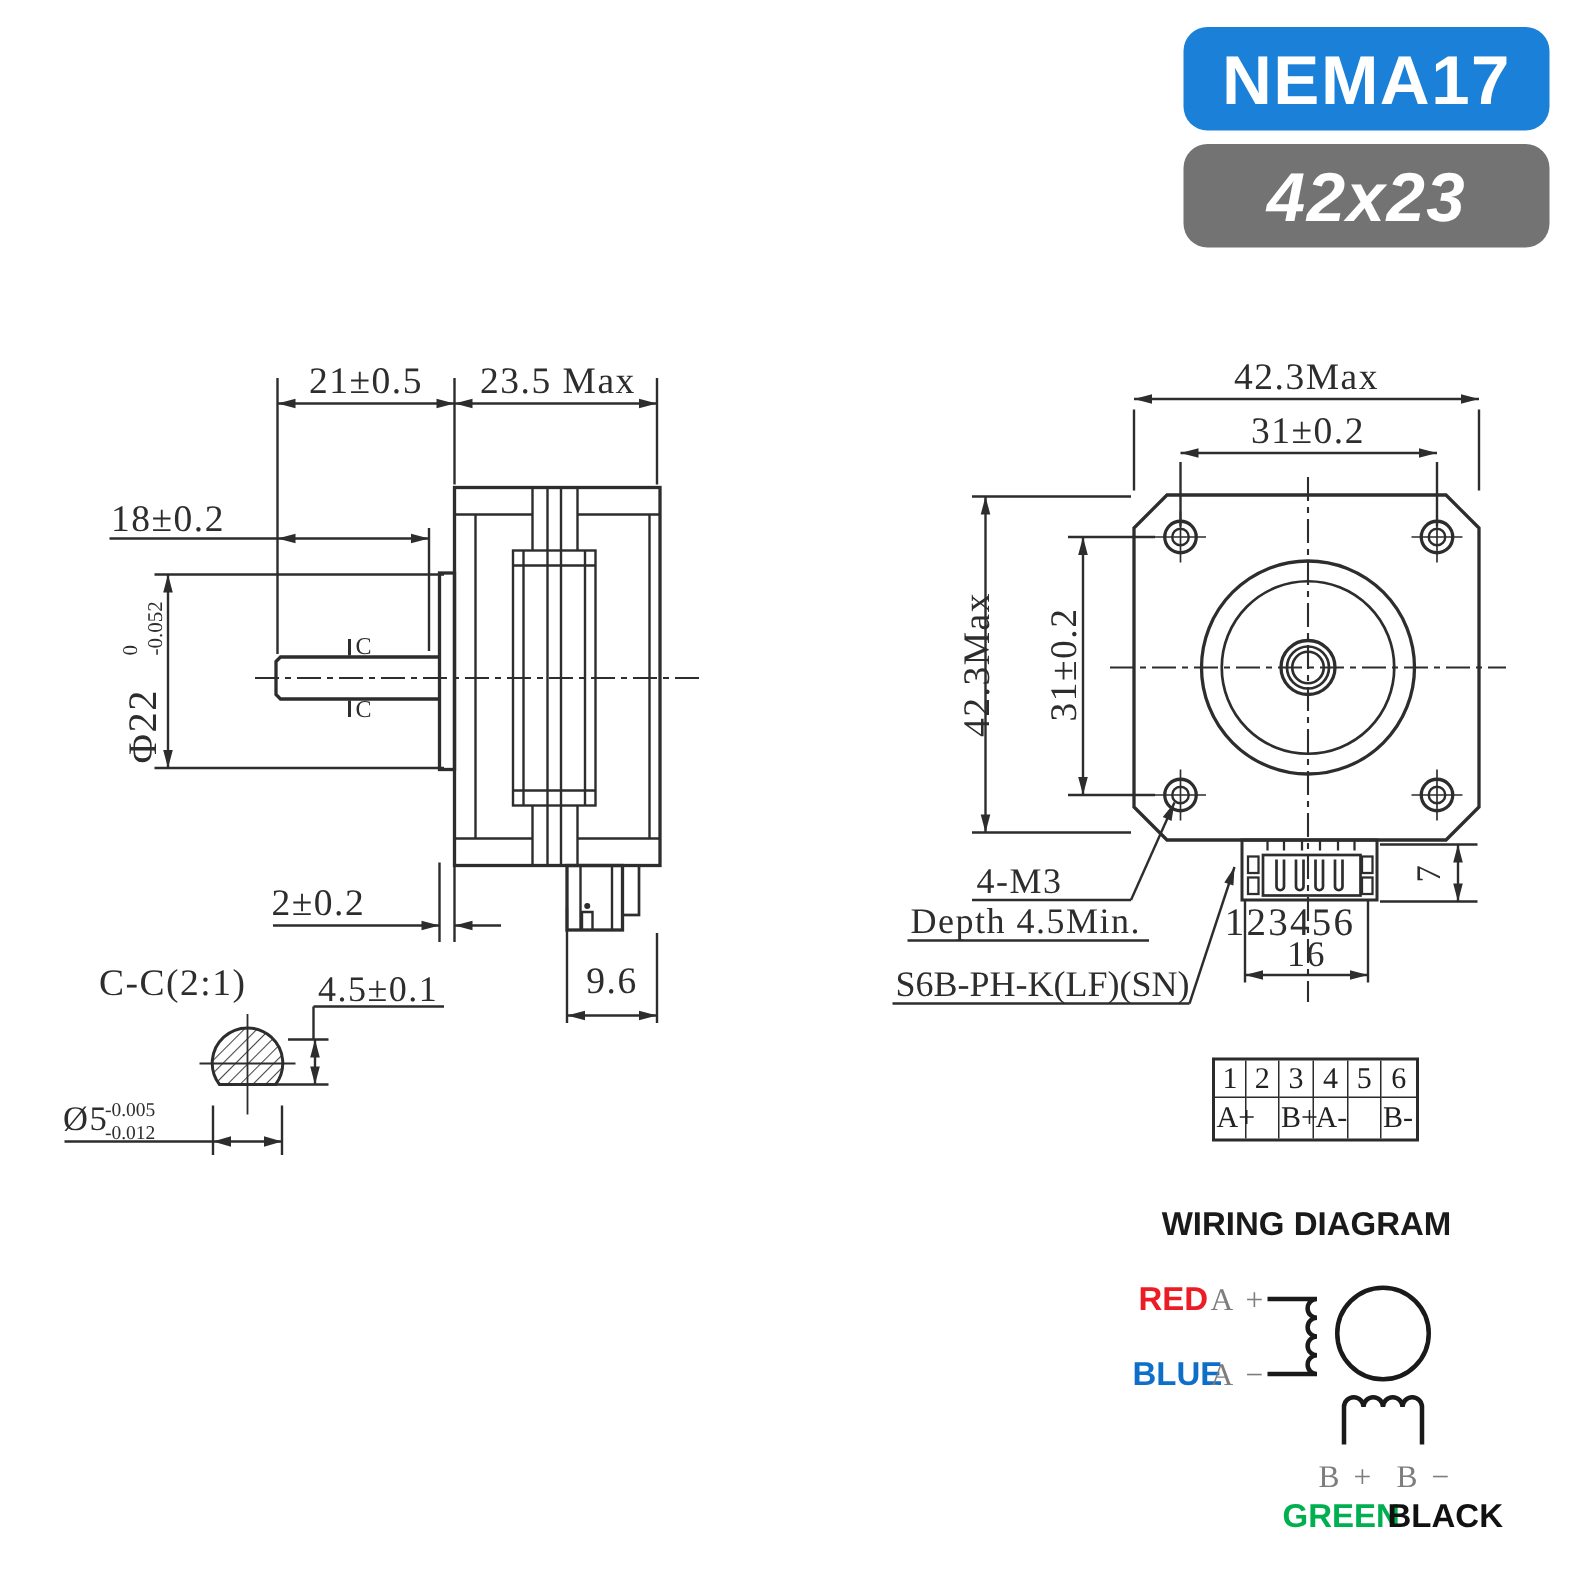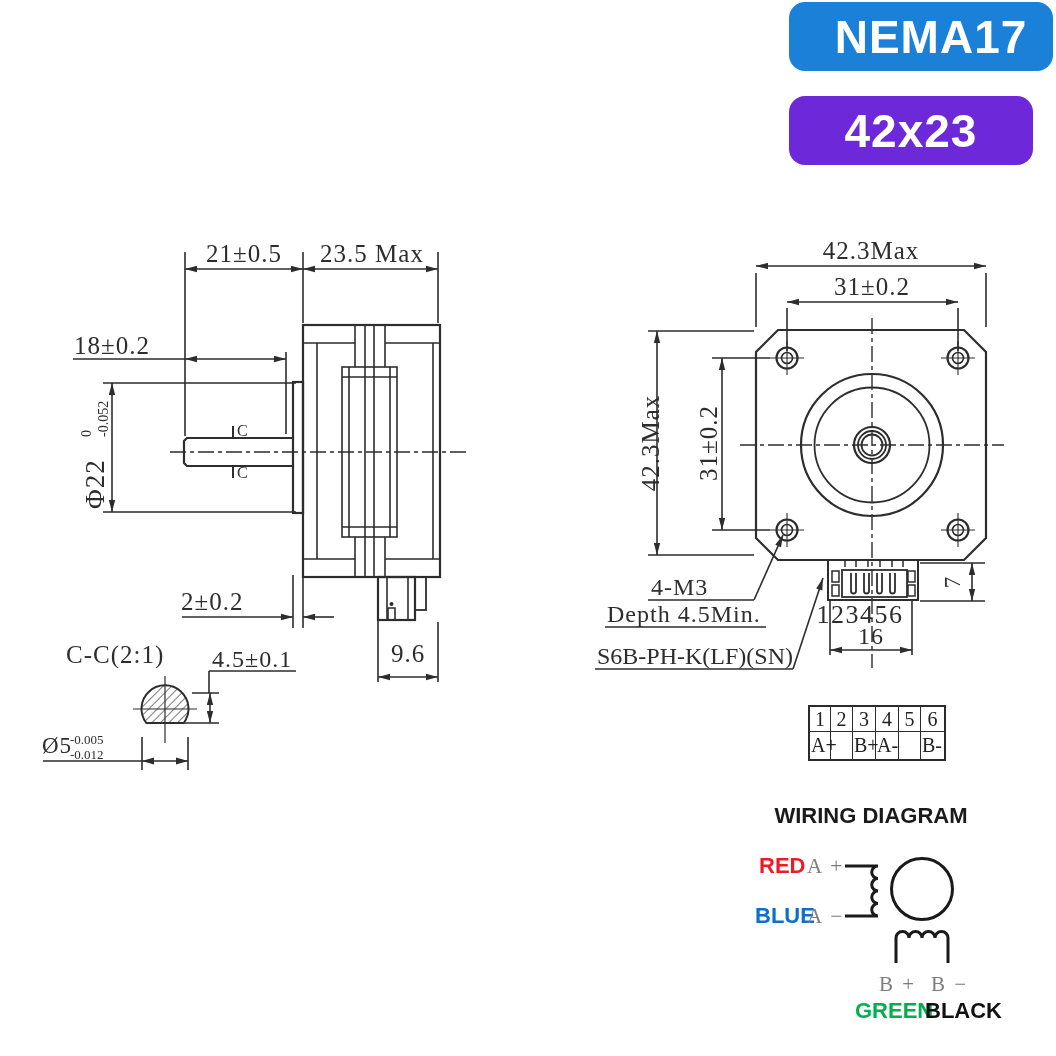--- a/index.html
+++ b/index.html
@@ -2,39 +2,39 @@
 <html><head>
 <meta charset="utf-8">
 <style>
   html,body{margin:0;padding:0;background:#ffffff;}
   #stage{position:relative;width:1056px;height:1056px;background:#fff;overflow:hidden;
          font-family:"Liberation Serif", serif;}
   svg{position:absolute;left:0;top:0;}
   .badge{position:absolute;left:789px;width:244px;height:69px;border-radius:16px;
          color:#fff;display:flex;align-items:center;justify-content:center;
          font-family:"Liberation Sans", sans-serif;font-weight:700;font-size:46px;letter-spacing:1px;}
-  #badge-1{top:2px;padding-left:20px;} #badge-2{top:96px;}
+  #badge-1{top:18px;} #badge-2{top:96px;}
   
   #pin-table{position:absolute;left:808px;top:705px;border:2px solid #2b2b2b;
              display:grid;grid-template-columns:21px 22px 23px 23px 22px 23px;
              grid-template-rows:25px 27px;}
   #pin-table .cell{border-right:1.6px solid #2b2b2b;border-bottom:1.6px solid #2b2b2b;
              display:flex;align-items:center;justify-content:center;
              font-size:20px;color:#222;}
   #pin-table .cell.last{border-right:none;}
   #pin-table .cell.r2{border-bottom:none;justify-content:flex-start;padding-left:1px;}
   .dimtext{fill:#2d2d2d;}
 </style>
 </head>
 <body>
 
 <div id="stage">
 
   <div class="badge" id="badge-1" style="background: rgb(26, 128, 216);">NEMA17</div>
-  <div class="badge" id="badge-2" style="background: #6d28d9;">42x23</div>
+  <div class="badge" id="badge-2" style="background: #737373; font-style: italic;">42x23</div>
 
   <svg width="1056" height="1056" viewBox="0 0 1056 1056">
     <defs>
       <marker id="me" markerUnits="userSpaceOnUse" markerWidth="14" markerHeight="10" refX="13" refY="5" orient="auto">
         <path d="M13,5 L1,1.8 L1,8.2 Z" fill="#2d2d2d"></path>
       </marker>
       <marker id="ms" markerUnits="userSpaceOnUse" markerWidth="14" markerHeight="10" refX="1" refY="5" orient="auto">
         <path d="M1,5 L13,1.8 L13,8.2 Z" fill="#2d2d2d"></path>
       </marker>
       <pattern id="hatch" patternUnits="userSpaceOnUse" width="6" height="6" patternTransform="rotate(45)">

